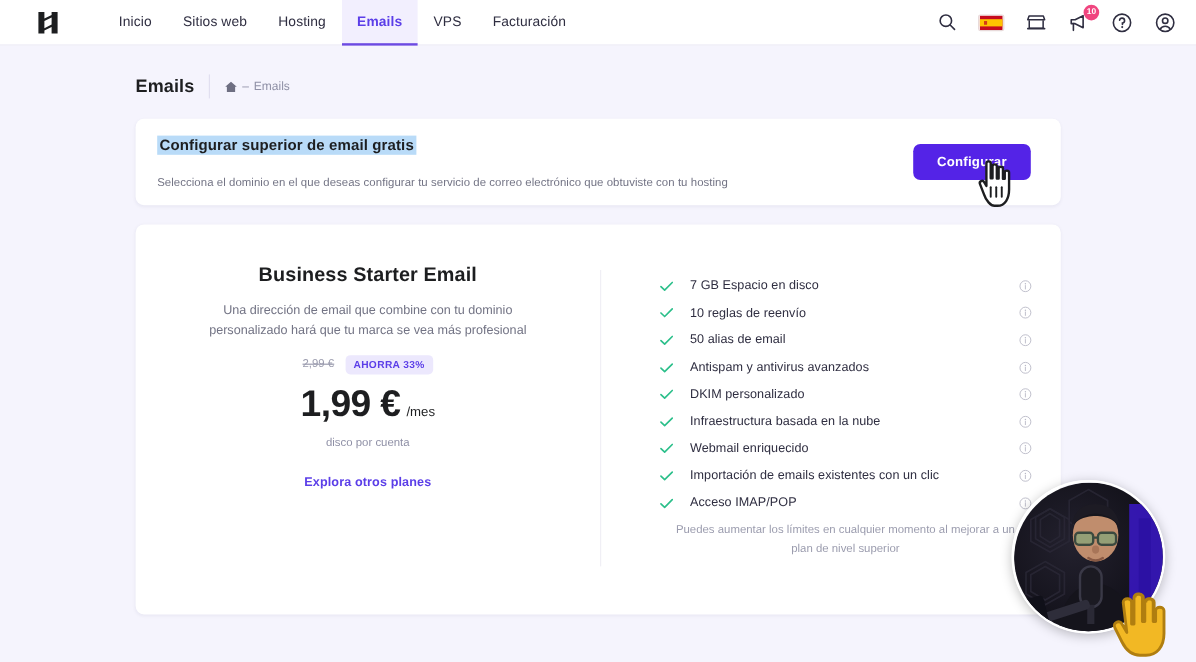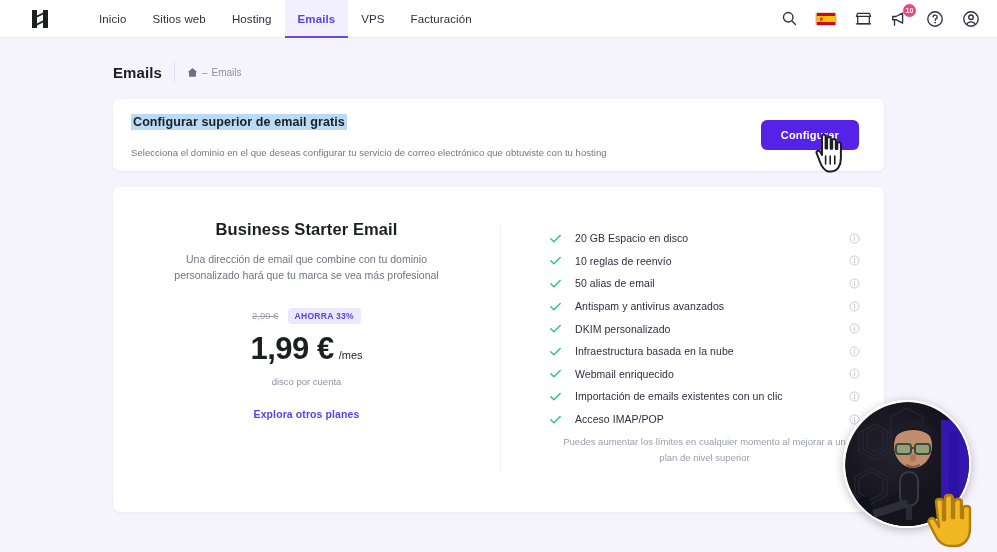--- a/index.html
+++ b/index.html
@@ -101,21 +101,21 @@
     display: flex; flex-direction: column; align-items: center;
   }
   .vdivider { width: 1px; background: #f0eff5; margin: 38px 0 40px 0; }
   .pane-right { flex: 1; padding: 40px 24px 0 48px; }
 
   .plan-name { font-size: 16.5px; font-weight: 700; color: #1d1e20; letter-spacing: .1px; }
   .plan-desc {
     margin-top: 12px; font-size: 10.5px; color: #727384;
     text-align: center; line-height: 1.55; max-width: 300px;
   }
-  .pricerow { margin-top: 24px; display: flex; align-items: center; gap: 9px; }
+  .pricerow { margin-top: 12px; display: flex; align-items: center; gap: 9px; }
   .oldprice { font-size: 9.5px; color: #9b9cae; text-decoration: line-through; }
   .savebadge {
     background: #ece8fd; color: #5b3ee8;
     font-size: 8.5px; font-weight: 700; letter-spacing: .3px;
     padding: 3px 7px; border-radius: 4px;
   }
   .bigprice { margin-top: 7px; display: flex; align-items: baseline; }
   .bigprice .amt { font-size: 31px; font-weight: 700; color: #1d1e20; letter-spacing: -.5px; }
   .bigprice .per { font-size: 11px; font-weight: 400; color: #1d1e20; margin-left: 5px; text-align: center; }
   .percuenta { margin-top: 9px; font-size: 9.5px; color: #8f90a6; }
@@ -277,21 +277,21 @@
     <div class="vdivider"></div>
 
     <div class="pane-right">
 
       <div class="feat">
         <span class="chk">
             <svg width="13" height="13" viewBox="0 0 16 16">
               <path d="M2.2 8.4 L6 12 L13.8 4.2" fill="none" stroke="#2bbf8a" stroke-width="1.7" stroke-linecap="round" stroke-linejoin="round"></path>
             </svg>
           </span>
-        <span class="lbl">20 GB Espacio en disco</span>
+        <span class="lbl">7 GB Espacio en disco</span>
         <span class="inf">
             <svg width="11" height="11" viewBox="0 0 16 16">
               <circle cx="8" cy="8" r="6.6" fill="none" stroke="#b9bac7" stroke-width="1.1"></circle>
               <circle cx="8" cy="5.1" r=".85" fill="#b9bac7"></circle>
               <line x1="8" y1="7.2" x2="8" y2="11.4" stroke="#b9bac7" stroke-width="1.1" stroke-linecap="round"></line>
             </svg>
           </span>
       </div>
 
       <div class="feat">

